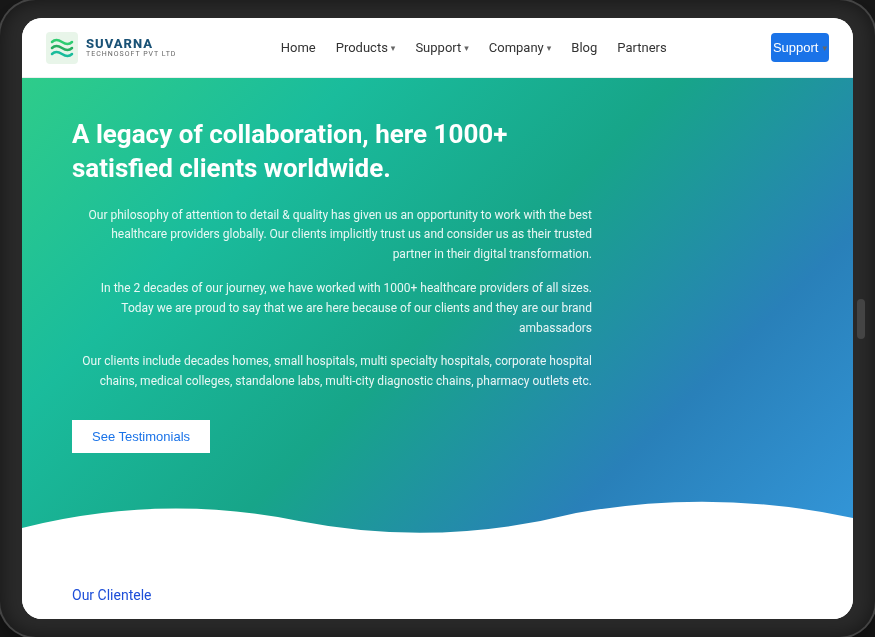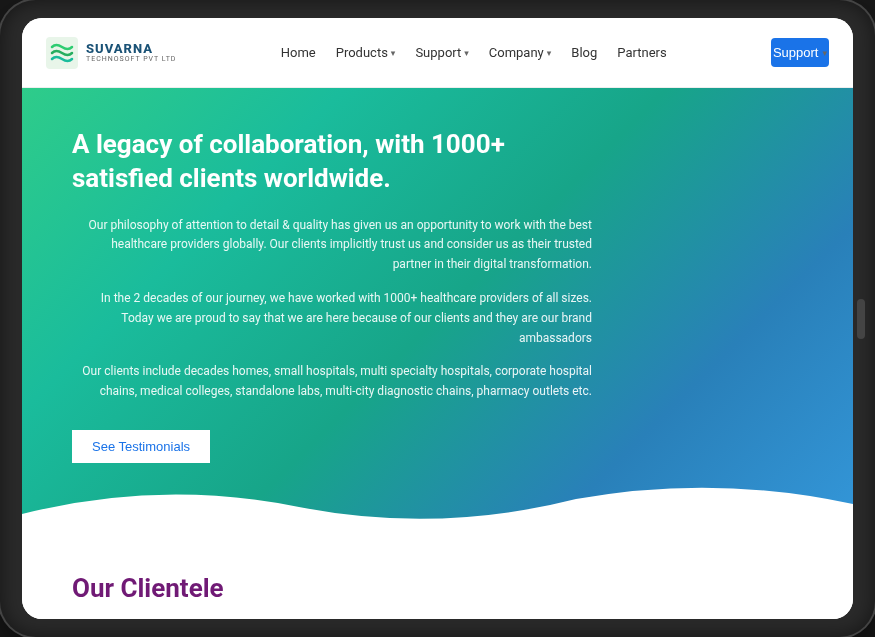--- a/index.html
+++ b/index.html
@@ -48,21 +48,21 @@
       border-radius: 20px;
       overflow: hidden;
       display: flex;
       flex-direction: column;
     }
 
     
     .navbar {
       background: #fff;
       padding: 0 24px;
-      height: 70px;
+      height: 60px;
       display: flex;
       align-items: center;
       justify-content: space-between;
       border-bottom: 1px solid #eee;
       flex-shrink: 0;
       z-index: 10;
     }
 
     .logo-area {
       display: flex;
@@ -188,23 +188,23 @@
     }
 
     
     .clientele-section {
       background: #fff;
       padding: 24px 50px 16px;
       flex-shrink: 0;
     }
 
     .clientele-section h2 {
-      font-size: 26px;
-      font-weight: 700;
-      color: #701a75;
+      font-size: 14px;
+      font-weight: 400;
+      color: #1d4ed8;
     }
   </style>
 </head>
 <body>
 
 <div class="tablet-frame">
   <div class="screen">
 
     <nav class="navbar">
       <div class="logo-area">
@@ -258,21 +258,21 @@
       </ul>
 
       <button class="support-btn">
         <span>Support</span>
         <span class="chevron">▾</span>
       </button>
     </nav>
 
     <section class="hero">
       <div class="hero-content">
-        <h1>A legacy of collaboration, with 1000+ satisfied clients worldwide.</h1>
+        <h1>A legacy of collaboration, here 1000+ satisfied clients worldwide.</h1>
         <p>Our philosophy of attention to detail &amp; quality has given us an opportunity to work with the best healthcare providers globally. Our clients implicitly trust us and consider us as their trusted partner in their digital transformation.</p>
         <p>In the 2 decades of our journey, we have worked with 1000+ healthcare providers of all sizes. Today we are proud to say that we are here because of our clients and they are our brand ambassadors</p>
         <p>Our clients include decades homes, small hospitals, multi specialty hospitals, corporate hospital chains, medical colleges, standalone labs, multi-city diagnostic chains, pharmacy outlets etc.</p>
         <button class="see-testimonials-btn">
           <span>See Testimonials</span>
         </button>
       </div>
 
       <div class="wave-container">
         <svg viewBox="0 0 900 70" preserveAspectRatio="none" xmlns="http://www.w3.org/2000/svg">

